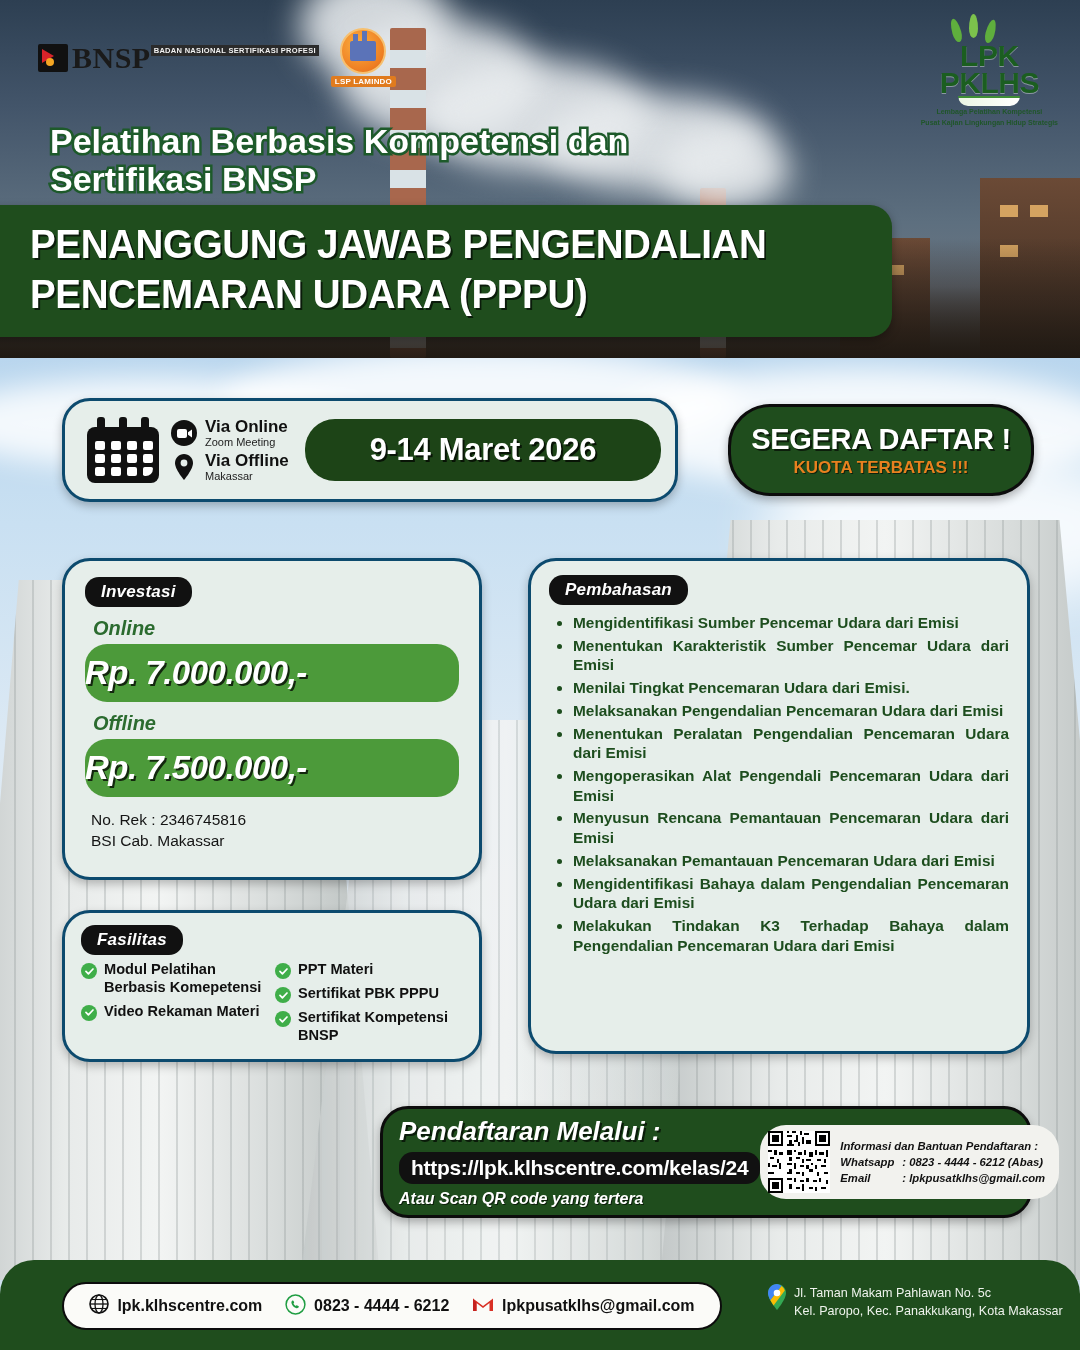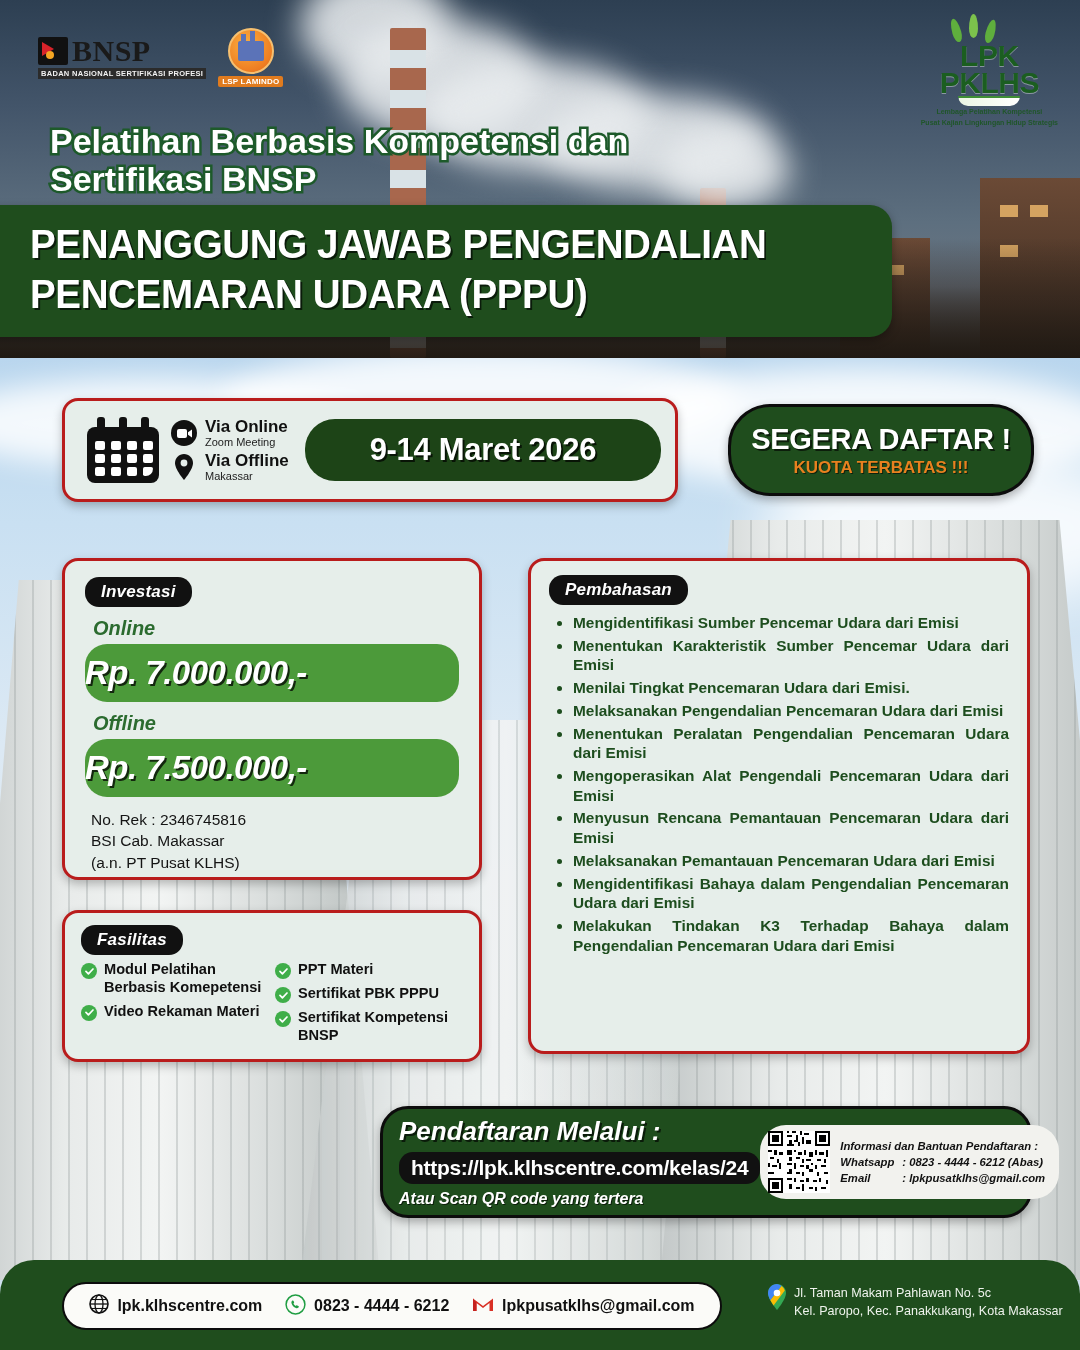--- a/index.html
+++ b/index.html
@@ -47,21 +47,21 @@
   .smoke { position:absolute; background: rgba(232,236,238,.88); border-radius:50%; filter: blur(16px); }
   .tree-band {
     position:absolute; left:0; bottom:0; width:1080px; height:120px;
     background: linear-gradient(to bottom, rgba(35,28,22,0) 0%, rgba(38,30,24,.55) 55%, rgba(30,24,18,.92) 100%);
   }
   .bldg { position:absolute; bottom:0; background: linear-gradient(to bottom,#6b4a36,#3a2a1f); }
   .win { position:absolute; background:#e9b46a; opacity:.85; }
 
   
   .logos-left { position: absolute; left: 38px; top: 28px; display: flex; align-items: center; gap: 12px; }
-  .bnsp-logo { display:flex; flex-direction:column; align-items:flex-start; }
+  .bnsp-logo { display:flex; flex-direction:row; align-items:flex-start; }
   .bnsp-top { display:flex; align-items:center; gap:4px; }
   .bnsp-mark {
     width: 30px; height: 28px; background: #111; position: relative; border-radius:2px;
   }
   .bnsp-mark::before{ content:""; position:absolute; left:4px; top:5px; width:0;height:0;
     border-left:12px solid #d8232a; border-top:7px solid transparent; border-bottom:7px solid transparent;}
   .bnsp-mark::after{ content:""; position:absolute; left:8px; top:14px; width:8px;height:8px;
     background:#f5a623; border-radius:50%;}
   .bnsp-word { font-family:"Liberation Serif",serif; font-weight:700; font-size:30px; color:#1a1a1a; letter-spacing:.5px; line-height:1;}
   .bnsp-sub {
@@ -114,21 +114,21 @@
     box-shadow: 0 3px 10px rgba(0,0,0,.35);
   }
   .title-banner .tline {
     font-size: 41px; font-weight: 800; color: #ffffff; line-height: 1.22;
     letter-spacing: -.4px; text-shadow: 2px 2px 0 rgba(0,0,0,.65);
     transform: scaleX(.94); transform-origin: left center; white-space: nowrap;
   }
 
   
   .card {
-    background: #e6eeea; border: 3px solid #b91c1c; border-radius: 16px;
+    background: #e6eeea; border: 3px solid #0c4a6e; border-radius: 28px;
     position: absolute; box-shadow: 0 4px 10px rgba(0,0,0,.25);
   }
   .pill-label {
     display:inline-block; background:#111; color:#fff; font-weight:800; font-style:italic;
     font-size:17px; padding:5px 16px; border-radius:14px; letter-spacing:.2px;
   }
 
   
   .date-card { left: 62px; top: 398px; width: 616px; height: 104px; display:flex; align-items:center; padding: 0 14px; }
   .cal-icon { width:72px; height:66px; position:relative; flex:0 0 auto; margin-left:8px;}
@@ -388,21 +388,20 @@
     </div>
 
     <div class="inv-mode">Offline</div>
     <div class="price-pill">
       <span>Rp. 7.500.000,-</span>
     </div>
 
     <div class="bank">
       <div>No. Rek : 2346745816</div>
       <div>BSI Cab. Makassar</div>
-      <div>(a.n. PT Pusat KLHS)</div>
     </div>
   </div>
 
   <div class="card pem-card">
     <div class="pill-label">Pembahasan</div>
     <ul class="pem-list">
       <li>Mengidentifikasi Sumber Pencemar Udara dari Emisi</li>
       <li>Menentukan Karakteristik Sumber Pencemar Udara dari Emisi</li>
       <li>Menilai Tingkat Pencemaran Udara dari Emisi.</li>
       <li>Melaksanakan Pengendalian Pencemaran Udara dari Emisi</li>

